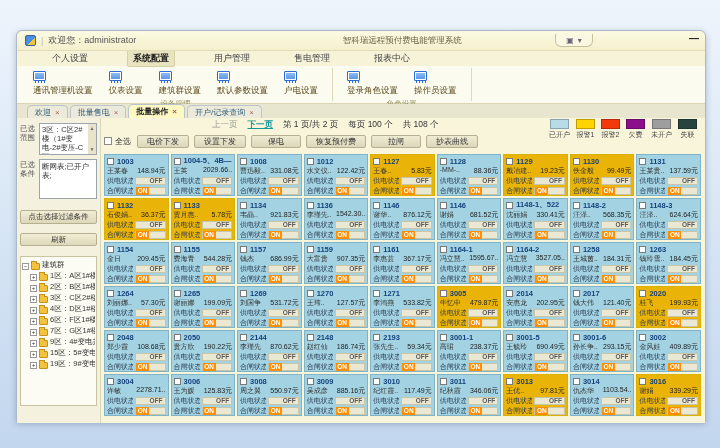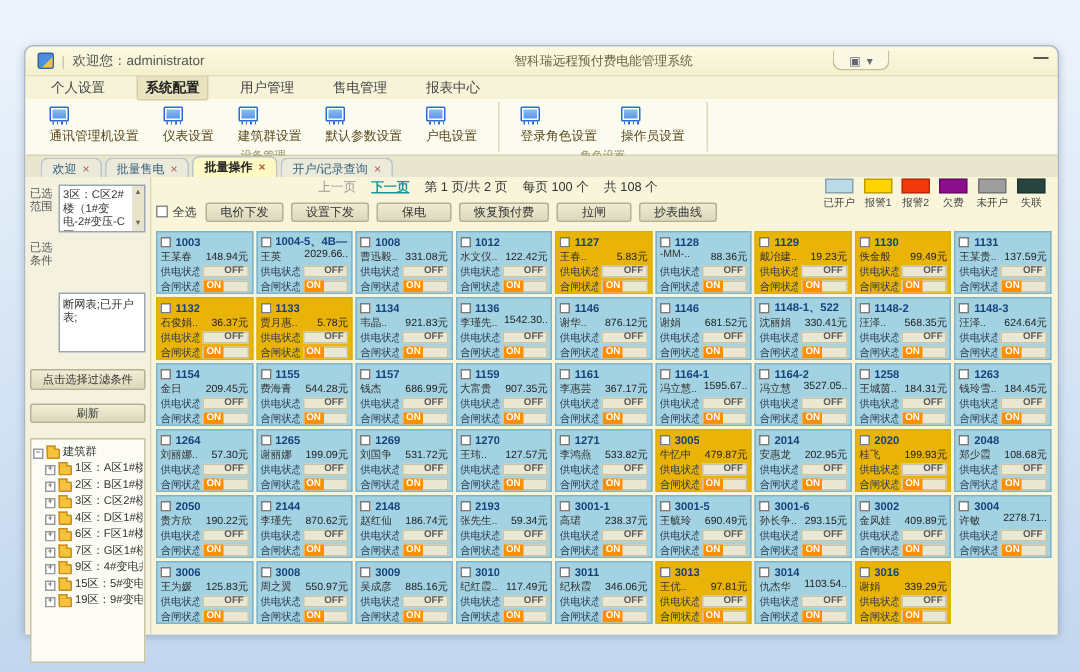--- a/index.html
+++ b/index.html
@@ -20,21 +20,21 @@
   .tsep { color:#bbb; }
   .wtitle { position:absolute; left:56%; transform:translateX(-50%); color:#6b6345; font-size:8.5px; }
   .ctrl-pill { position:absolute; right:112px; top:3px; width:38px; height:13px;
     background:#faf7e2; border:1px solid #c6c09c; border-radius:0 0 6px 6px; border-top:none;
     display:flex; align-items:center; justify-content:center; gap:4px; font-size:8px; color:#667; cursor:pointer; }
   .minim { position:absolute; right:6px; top:2px; font-size:10px; font-weight:bold; color:#222; cursor:pointer; }
 
   
   .menubar { height:15px; display:flex; align-items:center; gap:16px; padding-left:12px;
     background:#f6f3d9; font-size:9px; color:#444; }
-  .menu-item { cursor:pointer; padding:1px 5px; }
+  .menu-item { cursor:pointer; padding:1px 5px;margin-left:18px; }
   .menu-item.active { font-weight:bold; color:#222; background:#e9e4c0; border:1px solid #d5cfa5; border-radius:2px; }
 
   
   .ribbon { height:38px; background:#fcfbef; border-bottom:1px solid #d8d4b4; display:flex; padding-left:4px; }
   .rgroup { display:flex; flex-direction:column; justify-content:space-between; padding:3px 4px 1px 4px; }
   .rrow { display:flex; align-items:center; }
   .rbtn { display:flex; align-items:flex-start; gap:4px; padding:2px 8px; cursor:pointer; border-radius:2px;flex-direction:column; }
   .rlabel { font-size:8.5px; color:#5a4a1e; white-space:nowrap; }
   .mon { position:relative; width:13px; height:10px; border:1px solid #2b6cd4; background:#fff; border-radius:1px; }
   .mon::before { content:""; position:absolute; inset:1px; background:linear-gradient(180deg,#8ebbf2,#5d97e8); }
@@ -54,21 +54,21 @@
   .body { display:flex; height:305px; }
 
   
   .sidebar { width:84px; background:#f4f1df; border-right:1px solid #d9d5b5; padding:3px 3px 0 3px; font-size:7.5px; }
   .siderow { display:flex; gap:2px; margin-top:2px; }
   .sidelabel { width:17px; line-height:8.5px; color:#555; word-break:break-all; padding-top:2px; }
   .listbox { position:relative; flex:1; height:32px; background:#fff; border:1px solid #9aa5ad;
     padding:1px 9px 1px 2px; color:#333; line-height:9px; overflow:hidden; }
   .sb { position:absolute; right:0; top:0; bottom:0; width:8px; background:#e8e4cc;
     display:flex; flex-direction:column; justify-content:space-between; align-items:center; font-size:5px; color:#666; }
-  .condbox { flex:1; height:40px; background:#fff; border:1px solid #9aa5ad; padding:2px; color:#333; line-height:9px;margin-top:36px; }
+  .condbox { flex:1; height:40px; background:#fff; border:1px solid #9aa5ad; padding:2px; color:#333; line-height:9px; }
   .sbtn { display:block; width:100%; height:14px; margin-top:11px; font-size:7.5px; color:#333;
     background:linear-gradient(180deg,#f2eed6,#ddd8ba); border:1px solid #b5b091; border-radius:2px; cursor:pointer;
     font-family:inherit; }
   .sbtn.refresh { margin-top:9px; height:13px; }
   .treebox { margin-top:10px; height:150px; background:#fdfcf4; border:1px solid #c8c3a2; padding:2px 1px; overflow:hidden; }
   .titem { display:flex; align-items:flex-end; gap:2px; height:11px; white-space:nowrap; overflow:hidden; color:#333; cursor:pointer; }
   .titem.child { padding-left:8px; }
   .exp { flex:none; width:7px; height:7px; border:1px solid #999; background:#fff; font-size:6px;
     line-height:5px; text-align:center; color:#333; }
   .folder { flex:none; position:relative; width:9px; height:7px; background:#f5c23c; border:1px solid #c98f1b; border-radius:1px; margin-top:1px; }
@@ -1063,20 +1063,42 @@
                     <span class="off">OFF</span>
                   </span>
                 </div>
                 <div class="c-state">
                   <span class="lbl">合闸状态</span>
                   <span class="fld">
                     <span class="on">ON</span>
                   </span>
                 </div>
               </div>
+              <div class="card">
+                <div class="c-head">
+                  <span class="c-cb"></span>
+                  <span class="c-room">2017</span>
+                </div>
+                <div class="c-name">
+                  <span class="nm">钱大伟</span>
+                  <span class="amt">121.40元</span>
+                </div>
+                <div class="c-state">
+                  <span class="lbl">供电状态</span>
+                  <span class="fld">
+                    <span class="off">OFF</span>
+                  </span>
+                </div>
+                <div class="c-state">
+                  <span class="lbl">合闸状态</span>
+                  <span class="fld">
+                    <span class="on">ON</span>
+                  </span>
+                </div>
+              </div>
               <div class="card alarm">
                 <div class="c-head">
                   <span class="c-cb"></span>
                   <span class="c-room">2020</span>
                 </div>
                 <div class="c-name">
                   <span class="nm">桂飞</span>
                   <span class="amt">199.93元</span>
                 </div>
                 <div class="c-state">

